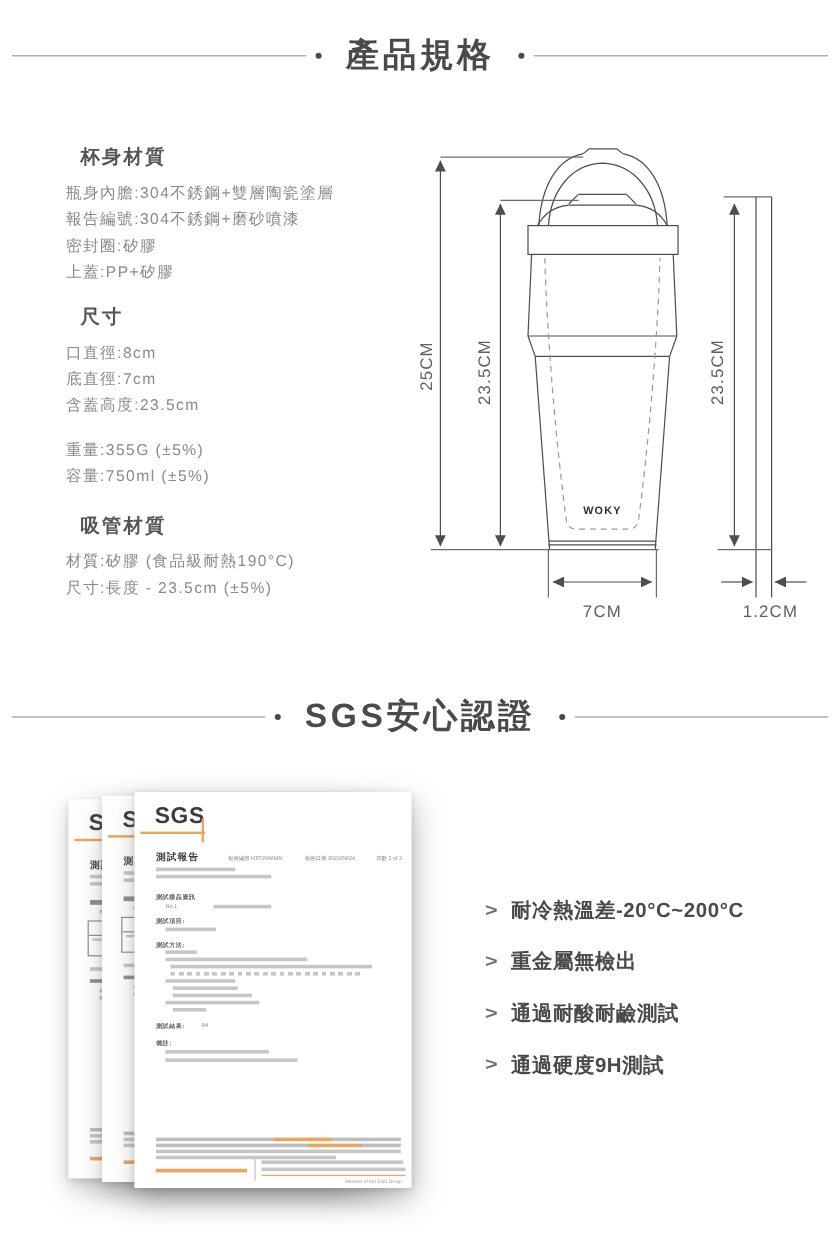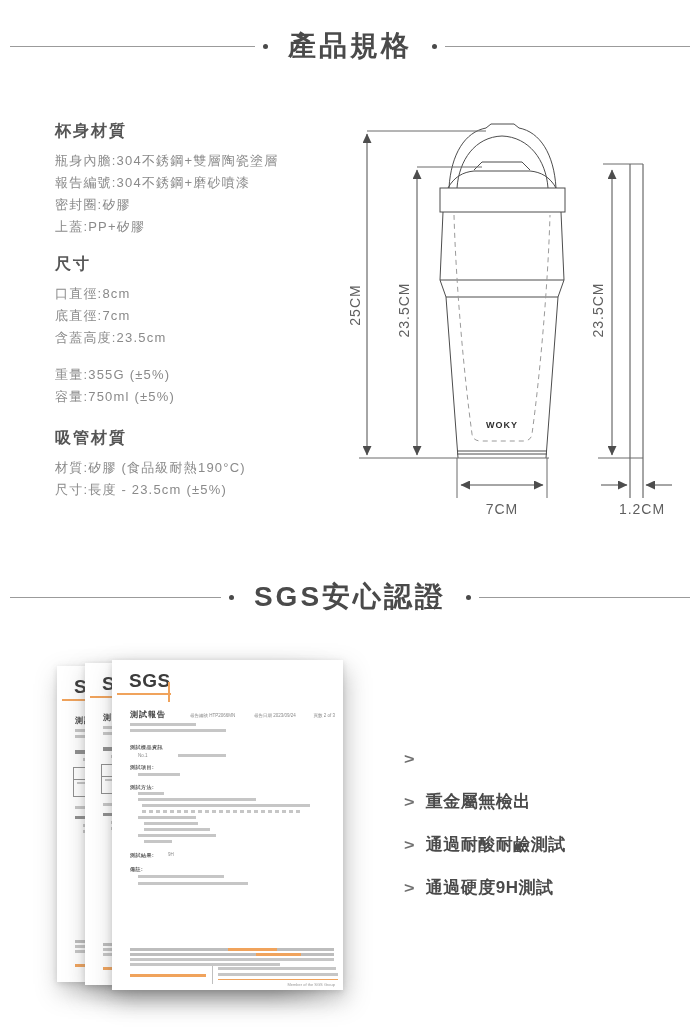--- a/index.html
+++ b/index.html
@@ -13,21 +13,21 @@
     position:absolute;left:0;width:700px;height:40px;
     display:flex;align-items:center;padding:0 10px;box-sizing:border-box;
   }
   .divider-title .rule{flex:1;height:1px;background:#9b9b9b;}
   .divider-title .dot{width:5px;height:5px;border-radius:50%;background:#4a4a4a;margin:0 8px;flex:0 0 auto;}
   .divider-title h2{
     margin:0 12px;font-size:28px;font-weight:bold;color:#4a4a4a;letter-spacing:3px;white-space:nowrap;
   }
   
   .spec-group{position:absolute;left:55px;}
-  .spec-group h3{margin:0 0 8px 0;font-size:16px;font-weight:bold;color:#555;letter-spacing:2px;}
+  .spec-group h3{margin:0 0 8px 12px;font-size:16px;font-weight:bold;color:#555;letter-spacing:2px;}
   .spec-group p{margin:0;font-size:13px;line-height:22px;color:#8a8a8a;letter-spacing:1.2px;}
   
   .diagram{position:absolute;left:345px;top:120px;width:350px;height:400px;}
   .diagram .stroke{fill:none;stroke:#4d4d4d;stroke-width:1;}
   .diagram .thin{fill:none;stroke:#6a6a6a;stroke-width:1;}
   .diagram .dashed{fill:none;stroke:#9a9a9a;stroke-width:1;stroke-dasharray:5 4;}
   .dim-label{font:14px "Liberation Sans",sans-serif;fill:#5f5f5f;letter-spacing:1px;}
   .brand-label{font:bold 9px "Liberation Sans",sans-serif;fill:#2e2e2e;letter-spacing:1px;}
   
   .cert{
@@ -260,20 +260,21 @@
   <div class="vdiv" style="left:100px;top:306px;height:18px"></div>
   <div class="bar" style="left:106px;top:307px;width:118px"></div>
   <div class="bar" style="left:106px;top:313px;width:120px"></div>
   <div class="bar or" style="left:106px;top:319px;width:120px;height:1px"></div>
   <span class="member" style="top:322px">Member of the SGS Group</span>
 </div>
 
 <div class="features">
   <div class="feature-item">
     <span class="marker">&gt;</span>
+    <span class="label">耐冷熱溫差-20°C~200°C</span>
   </div>
   <div class="feature-item">
     <span class="marker">&gt;</span>
     <span class="label">重金屬無檢出</span>
   </div>
   <div class="feature-item">
     <span class="marker">&gt;</span>
     <span class="label">通過耐酸耐鹼測試</span>
   </div>
   <div class="feature-item">

